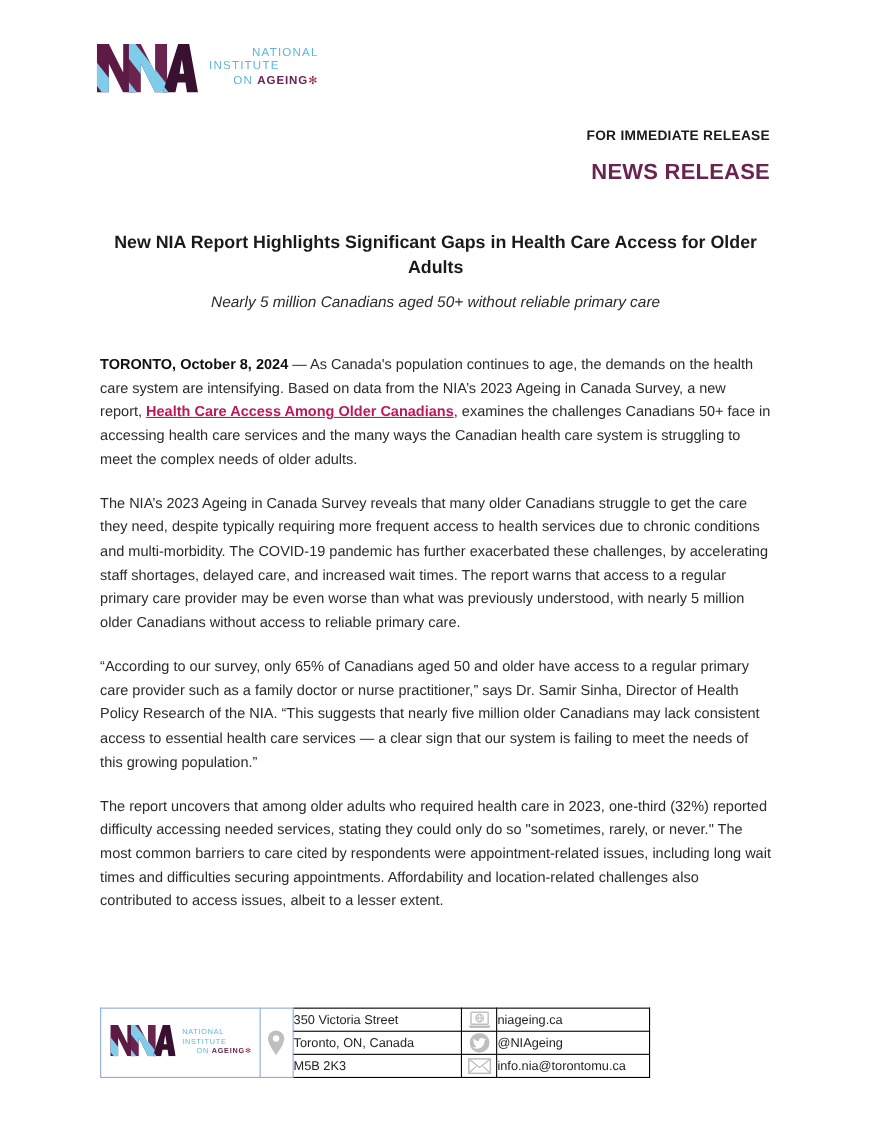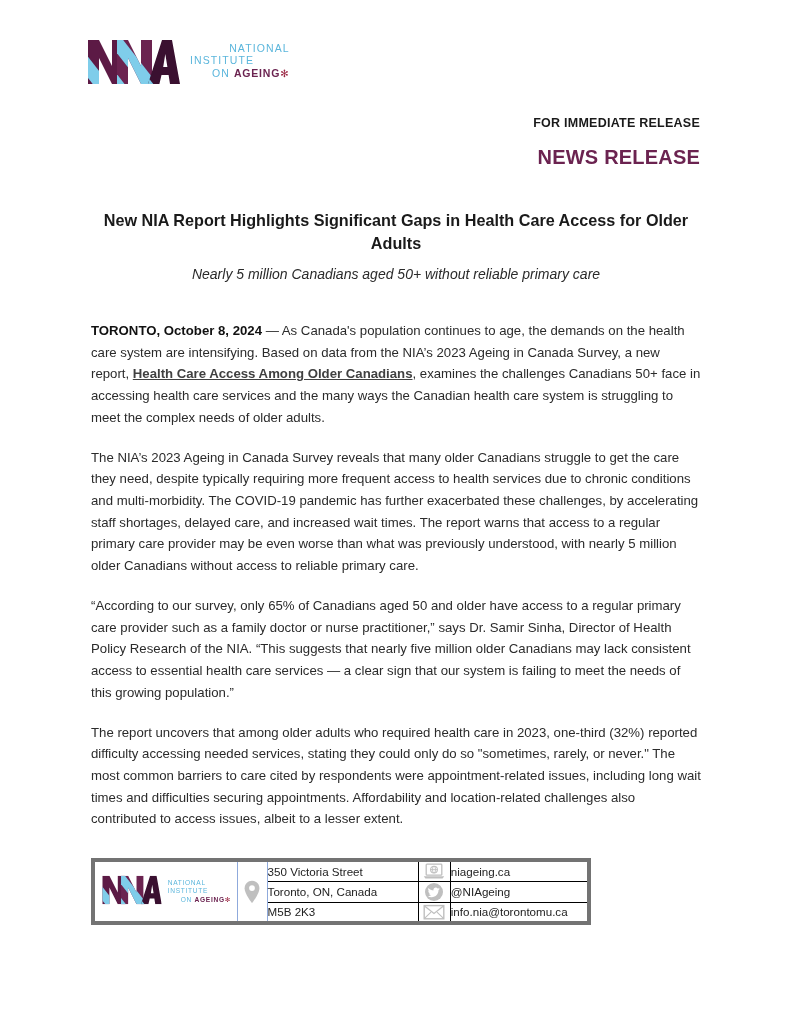--- a/index.html
+++ b/index.html
@@ -106,32 +106,32 @@
   }
   .para {
     font-size: 13.2px;
     line-height: 1.64;
     color: #2b2b2b;
     margin: 0 0 18.5px 0;
     text-align: left;
   }
   .para b, .para strong { font-weight: bold; color: #111111; }
   .doc-link {
-    color: #404040;
+    color: #be185d;
     font-weight: bold;
     text-decoration: underline;
   }
 
   
   .footer-table {
     position: absolute;
     left: 91px;
-    top: 858px;
+    top: 916px;
     width: 500px;
-    border: 4px solid #737373;
+    border: 1px solid #737373;
     border-collapse: collapse;
     background: #ffffff;
   }
   .footer-table td {
     border: 1px solid #8FAADC;
     padding: 0;
     vertical-align: middle;
   }
   .cell-logo {
     width: 172px;

